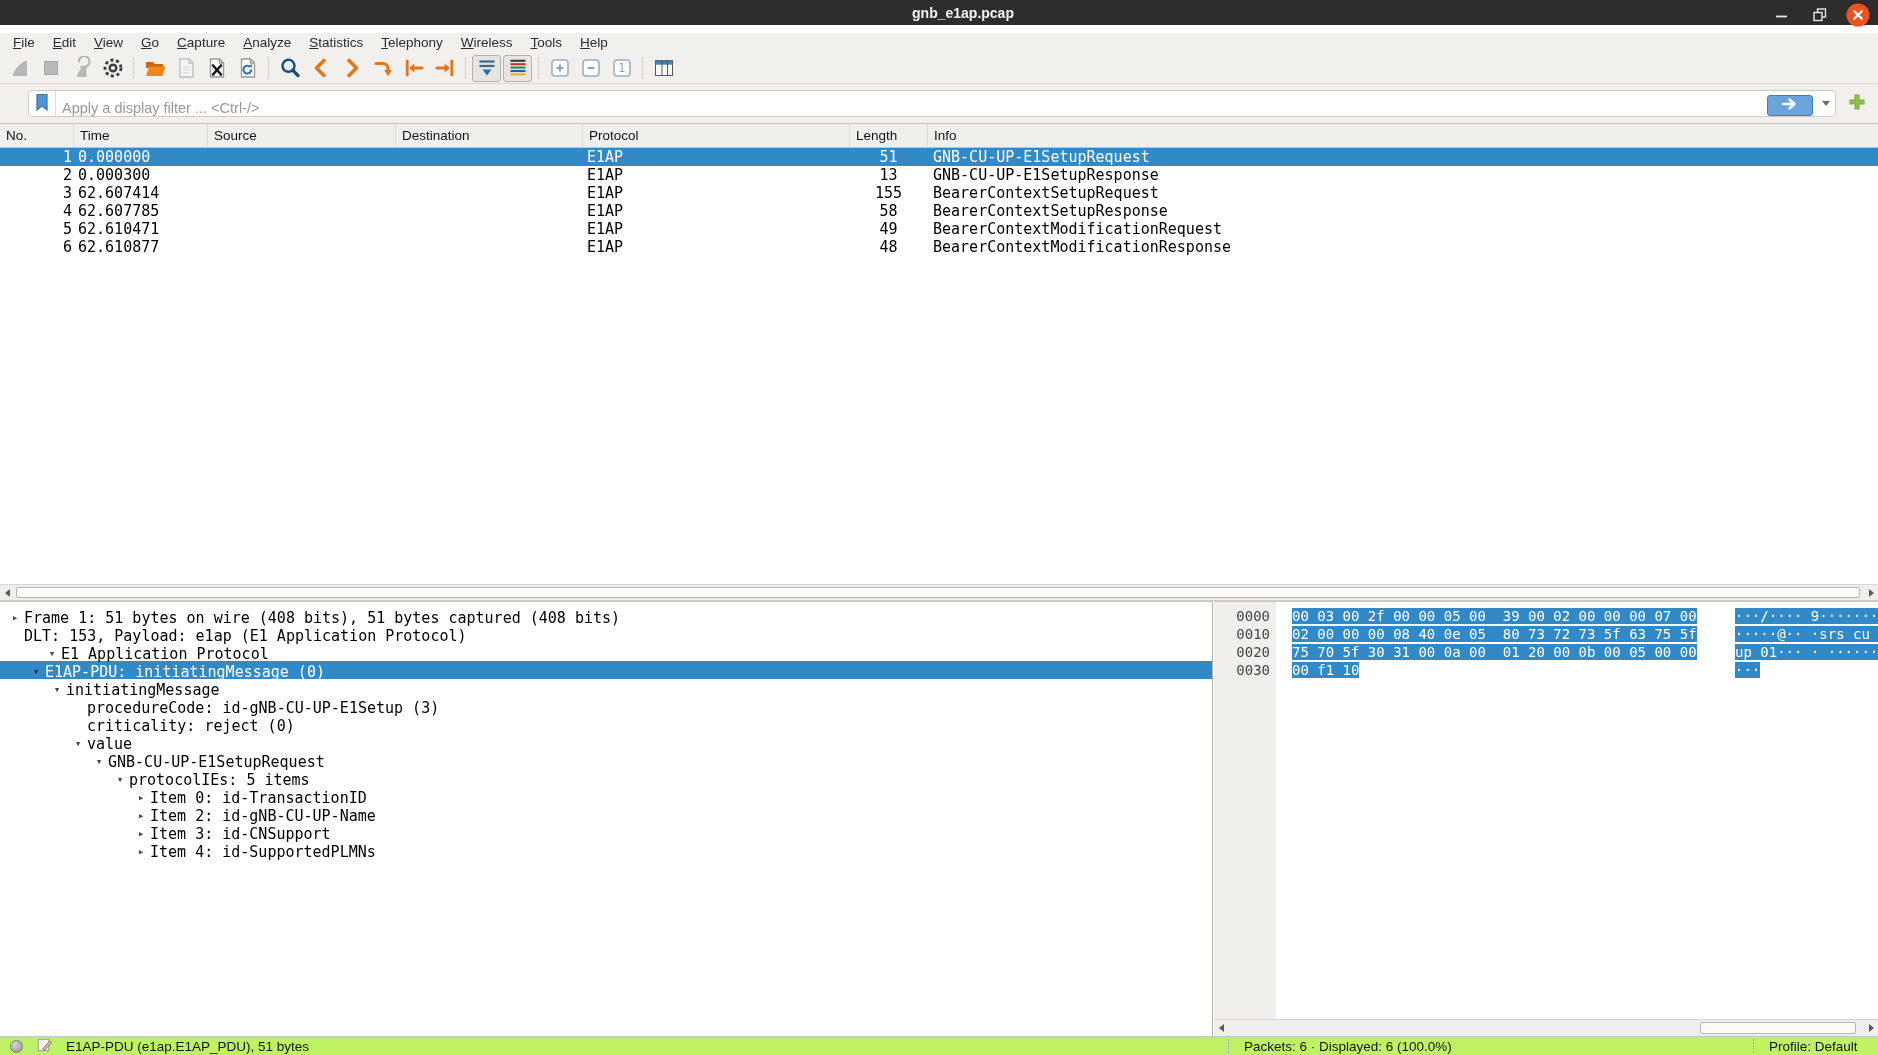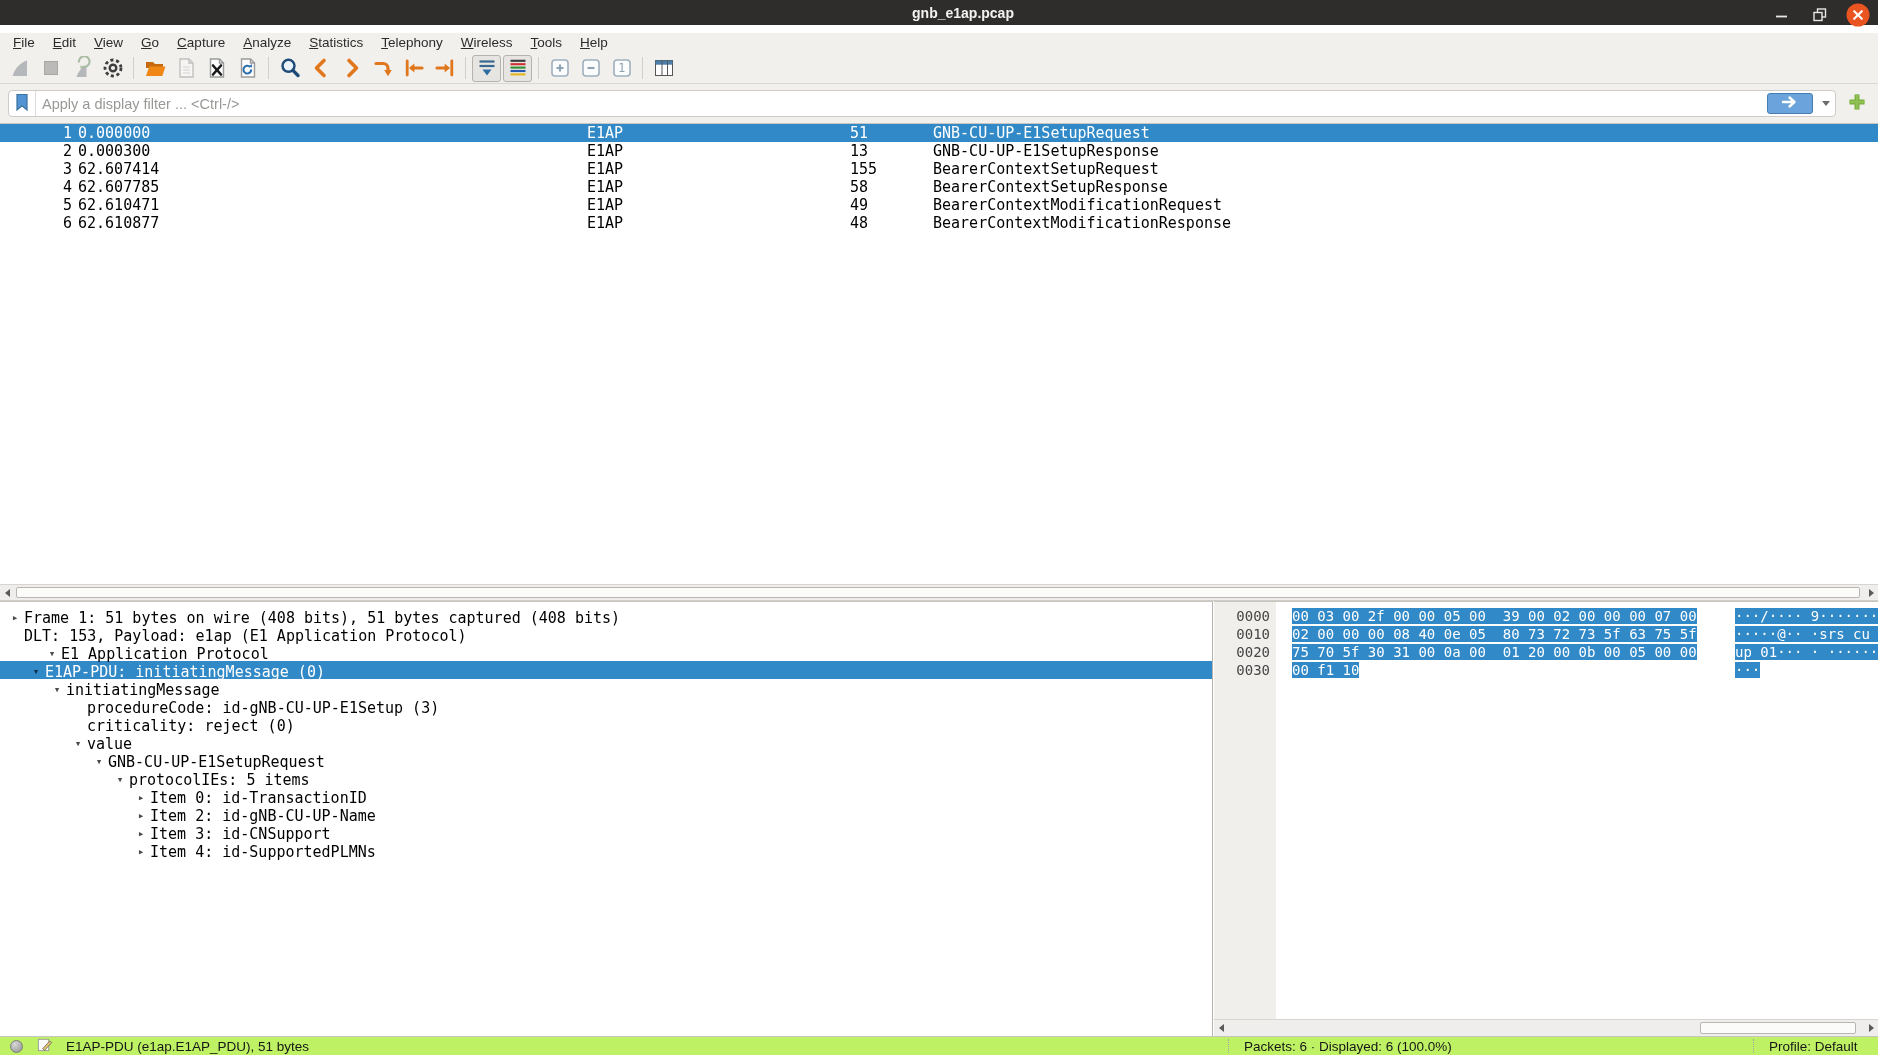--- a/index.html
+++ b/index.html
@@ -27,21 +27,21 @@
           border-radius:3px;margin:0 1px;border:1px solid transparent;}
   .tb-btn.pressed{background:#e7e5e1;border:1px solid #b6b3ae;}
   .tb-btn.disabled{opacity:.55;filter:grayscale(55%);}
   .tb-sep{width:1px;height:22px;background:#d3d0ca;margin:0 5px;}
   .tb-btn svg{display:block;}
 
   
   .filterbar{position:absolute;top:84px;left:0;right:0;height:40px;background:#f2f0ed;
              border-bottom:1px solid #c9c6c1;display:flex;align-items:center;padding:0 8px;}
   .filter-field{flex:1;height:27px;background:#fff;border:1px solid #cfccc7;border-radius:4px;
-                display:flex;align-items:center;overflow:hidden;}
+                display:flex;align-items:flex-end;overflow:hidden;margin-left:20px;}
   .filter-bookmark{width:27px;height:100%;display:flex;align-items:center;justify-content:center;
                    border-right:1px solid #dedcd8;}
   .filter-input{flex:1;border:none;outline:none;font-family:"Liberation Sans",sans-serif;
                 font-size:14.5px;color:#333;padding:0 6px;background:transparent;}
   .filter-input::placeholder{color:#9a9894;}
   .apply-btn{width:46px;height:21px;background:#6ba3dd;border:1px solid #477cb0;border-radius:3px;
              display:flex;align-items:center;justify-content:center;margin-right:4px;}
   .caret-btn{width:18px;height:100%;display:flex;align-items:center;justify-content:center;}
   .caret-tri{width:0;height:0;border-left:4px solid transparent;border-right:4px solid transparent;
              border-top:5px solid #6c6c6c;}
@@ -53,21 +53,21 @@
              height:24px;background:#f1efec;border-bottom:1px solid #c6c3bf;
              font-size:13.5px;color:#141414;align-items:center;}
   .pl-header .hcell{height:100%;line-height:23px;padding-left:6px;border-right:1px solid #dcd9d4;
                     overflow:hidden;white-space:nowrap;}
   .p-row{display:grid;grid-template-columns:74px 134px 188px 187px 267px 78px 1fr;height:18px;
          font-family:"DejaVu Sans Mono","Liberation Mono",monospace;font-size:15px;color:#000;
          line-height:18px;white-space:nowrap;}
   .p-row.sel{background:#3189c7;color:#fff;}
   .c-no{text-align:right;padding-right:2px;}
   .c-time,.c-source,.c-destination,.c-protocol{padding-left:4px;}
-  .c-length{text-align:left;padding-right:1px;}
+  .c-length{text-align:center;padding-right:1px;}
   .c-info{padding-left:5px;overflow:hidden;}
 
   
   .hscroll{position:absolute;left:0;right:0;height:17px;background:#efeeec;
            border-top:1px solid #d8d5d1;border-bottom:1px solid #cfccc8;}
   .hs-thumb{position:absolute;top:2px;bottom:2px;background:#fbfbfa;border:1px solid #b9b6b2;border-radius:2px;}
   .hs-arrow{position:absolute;top:0;width:14px;height:100%;display:flex;align-items:center;justify-content:center;}
   .tri-l{width:0;height:0;border-top:4px solid transparent;border-bottom:4px solid transparent;border-right:5px solid #5a5a5a;}
   .tri-r{width:0;height:0;border-top:4px solid transparent;border-bottom:4px solid transparent;border-left:5px solid #5a5a5a;}
 
@@ -348,20 +348,29 @@
     </div>
     <span class="plus-btn">
         <span><svg width="22" height="22" viewBox="0 0 22 22">
             <path d="M11 3.5 v15 M3.5 11 h15" stroke="#79ad3c" stroke-width="5"></path>
             <path d="M11 3.5 v15 M3.5 11 h15" stroke="#8fc155" stroke-width="2.6"></path>
           </svg></span>
       </span>
   </div>
 
   <div class="packet-area">
+    <div class="pl-header">
+      <div class="hcell">No.</div>
+      <div class="hcell">Time</div>
+      <div class="hcell">Source</div>
+      <div class="hcell">Destination</div>
+      <div class="hcell">Protocol</div>
+      <div class="hcell">Length</div>
+      <div class="hcell" style="border-right:none">Info</div>
+    </div>
     <div>
         <div class="p-row sel">
           <span class="c-no">1</span>
           <span class="c-time">0.000000</span>
           <span class="c-source"></span>
           <span class="c-destination"></span>
           <span class="c-protocol">E1AP</span>
           <span class="c-length">51</span>
           <span class="c-info">GNB-CU-UP-E1SetupRequest</span>
         </div>

